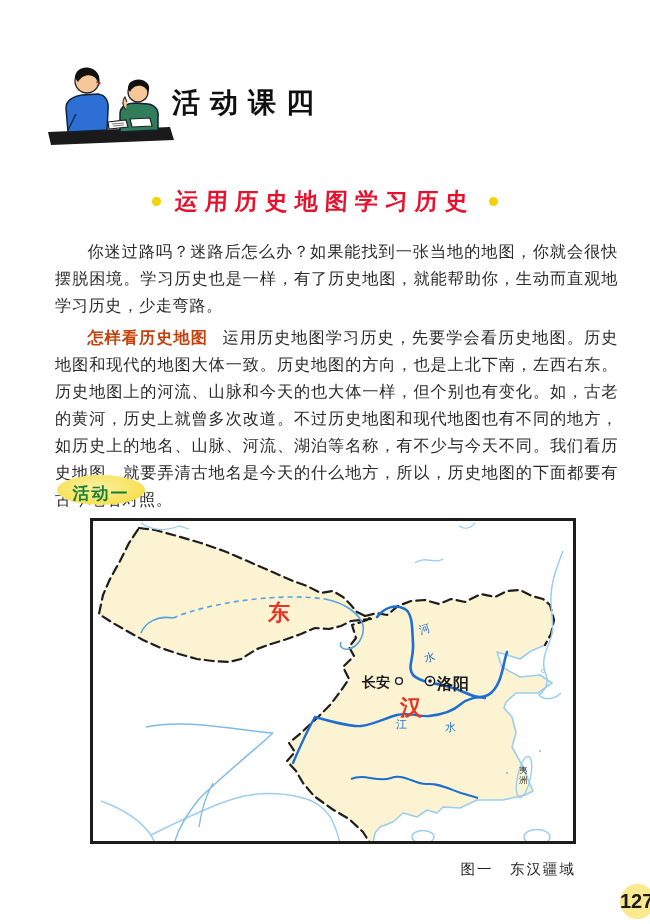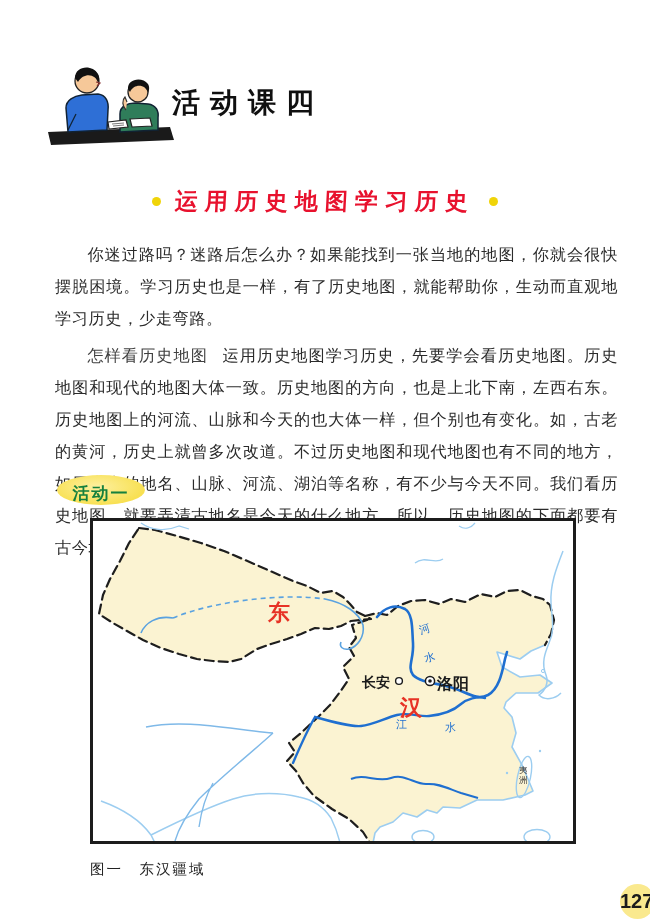--- a/index.html
+++ b/index.html
@@ -23,43 +23,43 @@
     width:9px;height:9px;border-radius:50%;
     background:var(--star-yellow,#f2d60a);display:inline-block;
   }
   #section-title{
     font-family:"Liberation Sans",sans-serif;font-size:23px;font-weight:bold;
     color:var(--section-title-red,#e8112d);letter-spacing:7px;
     transform:skewX(-3deg);
   }
   
   #body-text{
-    left:55px;top:239px;width:563px;font-size:16.2px;line-height:32px;
+    left:55px;top:239px;width:563px;font-size:16.2px;line-height:27px;
     text-align:justify;color:#2b2b2b;letter-spacing:0.6px;
   }
   #body-text p{margin:0 0 4px 0;text-indent:2em;}
-  .lead-bold{font-family:"Liberation Sans",sans-serif;font-weight:normal;color:#404040;margin-right:0.9em;}
+  .lead-bold{font-family:"Liberation Sans",sans-serif;font-weight:bold;color:#c2410c;margin-right:0.9em;}
   
   #activity-pill{
     left:57px;top:475px;width:88px;height:30px;border-radius:50%;
     background:radial-gradient(ellipse at 45% 40%, #fdf0a0 0%, var(--activity-bg-yellow,#f9e35c) 70%);
     display:flex;align-items:flex-end;justify-content:center;
   }
   #activity-pill span{
     font-family:"Liberation Sans",sans-serif;font-weight:bold;font-size:17px;
     color:var(--activity-green,#15803d);letter-spacing:2px;
   }
   
   #map-frame{
     left:90px;top:518px;width:480px;height:320px;
     border:3px solid #1c1c1c;background:#ffffff;
   }
   #map-frame svg{display:block;}
   #figure-caption{
-    left:90px;top:860px;width:486px;text-align:left;
+    left:90px;top:860px;width:486px;text-align:right;
     font-size:14.5px;color:#222;letter-spacing:2px;
   }
   
   #page-badge{
     left:578px;top:884px;width:35px;height:35px;border-radius:50%;
     background:var(--page-badge-yellow,#fae98e);
     display:flex;align-items:center;justify-content:flex-start;
     font-family:"Liberation Sans",sans-serif;font-weight:bold;font-size:20px;color:#1b1b1b;margin-left:42px;
   }
   svg text{font-family:"Liberation Sans",sans-serif;}

